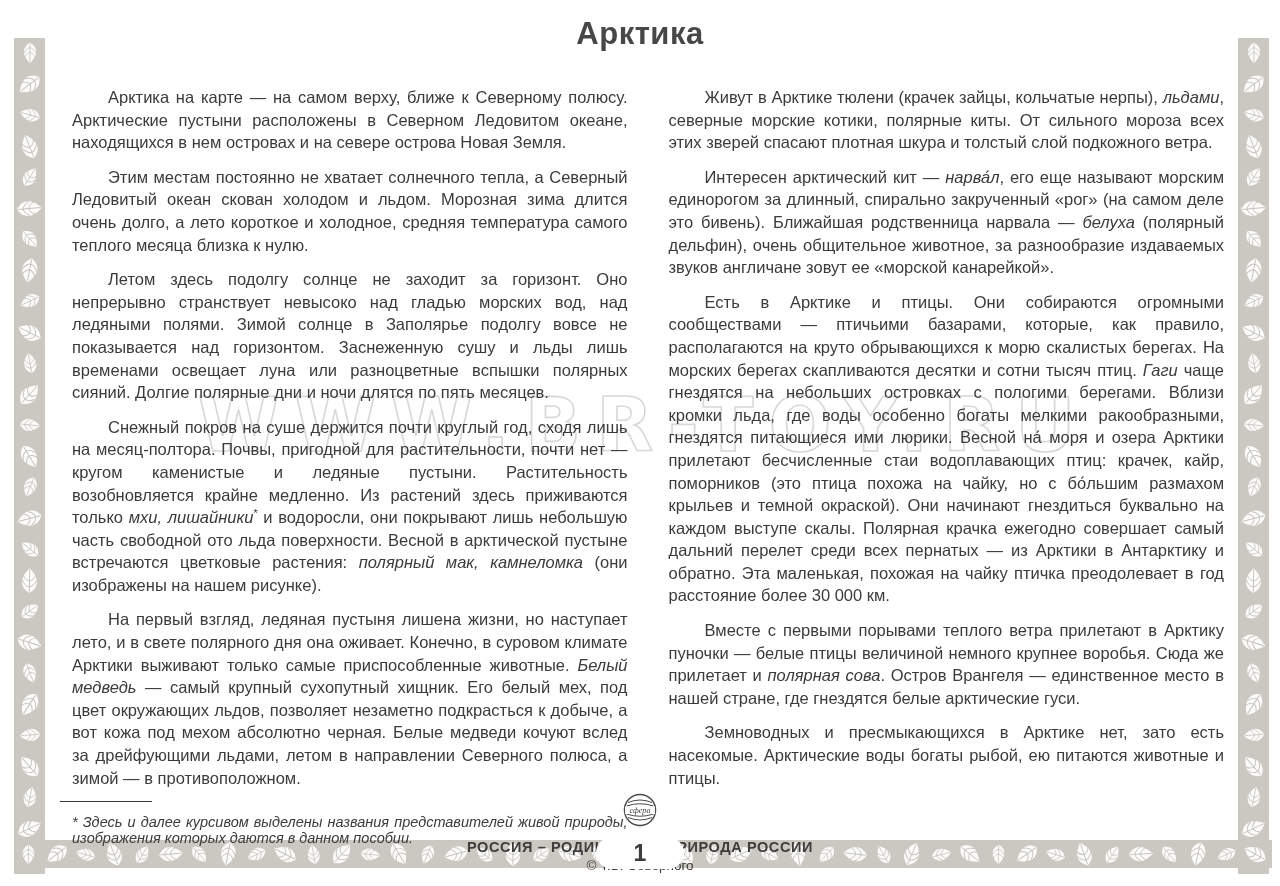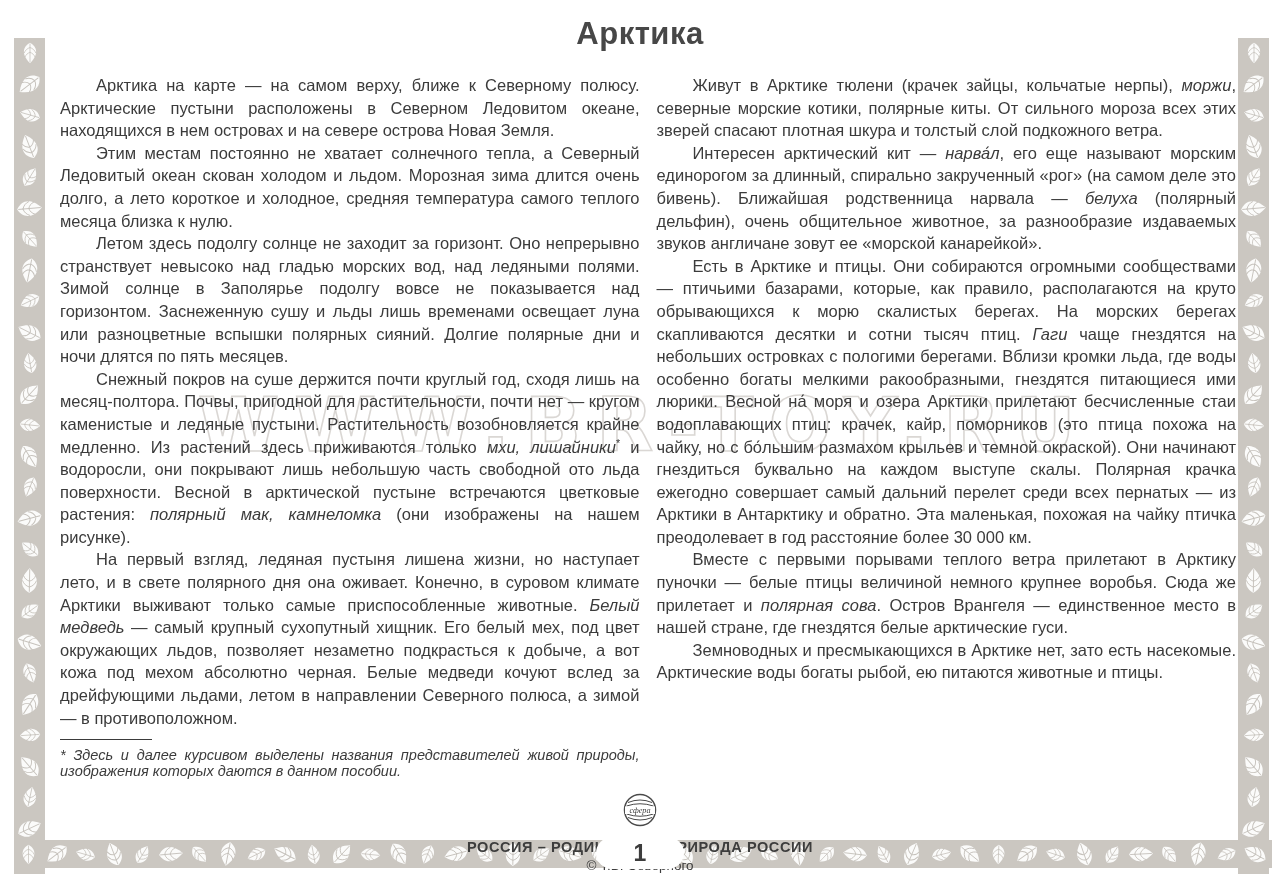--- a/index.html
+++ b/index.html
@@ -35,21 +35,21 @@
   .content {
     position:absolute; left:60px; top:74px; width:1176px;
     display:flex; gap:17px;
   }
   .col {
     flex:1 1 0; min-width:0;
     text-align:justify; color:#3b3b3b;
     font-size:16.5px; line-height:22.6px;
     hyphens:auto; -webkit-hyphens:auto;
   }
-  .para { margin:0; text-indent:36px; }
+  .para { margin:12px; text-indent:36px; }
   .it { font-style:italic; }
   sup { font-size:0.65em; line-height:0; }
   
   .footnote-rule { width:92px; border:0; border-top:1.6px solid #3b3b3b; margin:10px 0 7px 0; }
   .footnote { font-size:14.5px; line-height:16px; }
   .footnote .para { text-indent:0; font-weight:500; }
   
   .footer {
     position:absolute; top:792px; left:0; width:100%;
     display:flex; justify-content:center; align-items:center; gap:11px;flex-direction:column;
@@ -482,21 +482,21 @@
         <p class="para"><span>Снежный покров на суше держится почти круглый год, сходя лишь на месяц-полтора. Почвы, пригодной для растительности, почти нет — кругом каменистые и ледяные пустыни. Растительность возобновляется крайне медленно. Из растений здесь приживаются только </span><span class="it">мхи, лишайники</span><sup>*</sup><span> и водоросли, они покрывают лишь небольшую часть свободной ото льда поверхности. Весной в арктической пустыне встречаются цветковые растения: </span><span class="it">полярный мак, камнеломка</span><span> (они изображены на нашем рисунке).</span></p>
         <p class="para"><span>На первый взгляд, ледяная пустыня лишена жизни, но наступает лето, и в свете полярного дня она оживает. Конечно, в суровом климате Арктики выживают только самые приспособленные животные. </span><span class="it">Белый медведь</span><span> — самый крупный сухопутный хищник. Его белый мех, под цвет окружающих льдов, позволяет незаметно подкрасться к добыче, а вот кожа под мехом абсолютно черная. Белые медведи кочуют вслед за дрейфующими льдами, летом в направлении Северного полюса, а зимой — в противоположном.</span></p>
       </div>
     <hr class="footnote-rule">
     <div class="footnote">
         <p class="para"><span class="it">* Здесь и далее курсивом выделены названия представителей живой природы, изображения которых даются в данном пособии.</span></p>
       </div>
   </div>
   <div class="col">
     <div>
-        <p class="para"><span>Живут в Арктике тюлени (крачек зайцы, кольчатые нерпы), </span><span class="it">моржи</span><span>, северные морские котики, полярные киты. От сильного мороза всех этих зверей спасают плотная шкура и толстый слой подкожного ветра.</span></p>
+        <p class="para"><span>Живут в Арктике тюлени (крачек зайцы, кольчатые нерпы), </span><span class="it">льдами</span><span>, северные морские котики, полярные киты. От сильного мороза всех этих зверей спасают плотная шкура и толстый слой подкожного ветра.</span></p>
         <p class="para"><span>Интересен арктический кит — </span><span class="it">нарва́л</span><span>, его еще называют морским единорогом за длинный, спирально закрученный «рог» (на самом деле это бивень). Ближайшая родственница нарвала — </span><span class="it">белуха</span><span> (полярный дельфин), очень общительное животное, за разнообразие издаваемых звуков англичане зовут ее «морской канарейкой».</span></p>
         <p class="para"><span>Есть в Арктике и птицы. Они собираются огромными сообществами — птичьими базарами, которые, как правило, располагаются на круто обрывающихся к морю скалистых берегах. На морских берегах скапливаются десятки и сотни тысяч птиц. </span><span class="it">Гаги</span><span> чаще гнездятся на небольших островках с пологими берегами. Вблизи кромки льда, где воды особенно богаты мелкими ракообразными, гнездятся питающиеся ими люрики. Весной на́ моря и озера Арктики прилетают бесчисленные стаи водоплавающих птиц: крачек, кайр, поморников (это птица похожа на чайку, но с бо́льшим размахом крыльев и темной окраской). Они начинают гнездиться буквально на каждом выступе скалы. Полярная крачка ежегодно совершает самый дальний перелет среди всех пернатых — из Арктики в Антарктику и обратно. Эта маленькая, похожая на чайку птичка преодолевает в год расстояние более 30 000 км.</span></p>
         <p class="para"><span>Вместе с первыми порывами теплого ветра прилетают в Арктику пуночки — белые птицы величиной немного крупнее воробья. Сюда же прилетает и </span><span class="it">полярная сова</span><span>. Остров Врангеля — единственное место в нашей стране, где гнездятся белые арктические гуси.</span></p>
         <p class="para"><span>Земноводных и пресмыкающихся в Арктике нет, зато есть насекомые. Арктические воды богаты рыбой, ею питаются животные и птицы.</span></p>
       </div>
   </div>
 </div>
 
 <div class="footer">
   <svg width="36" height="36" viewBox="0 0 36 36">

